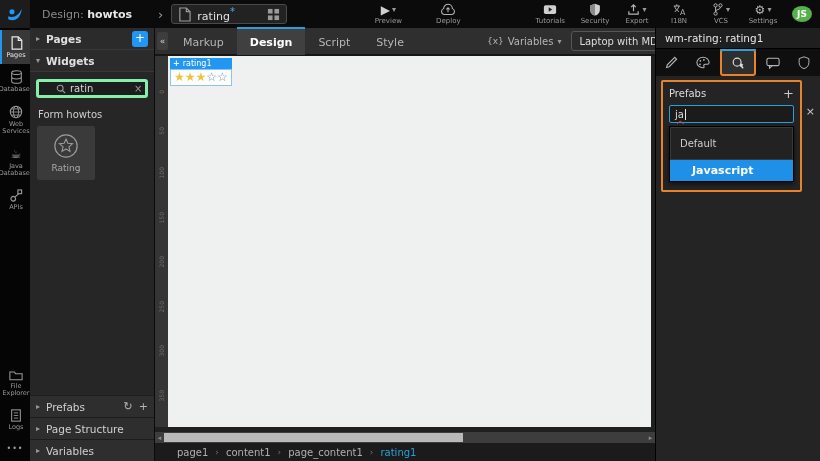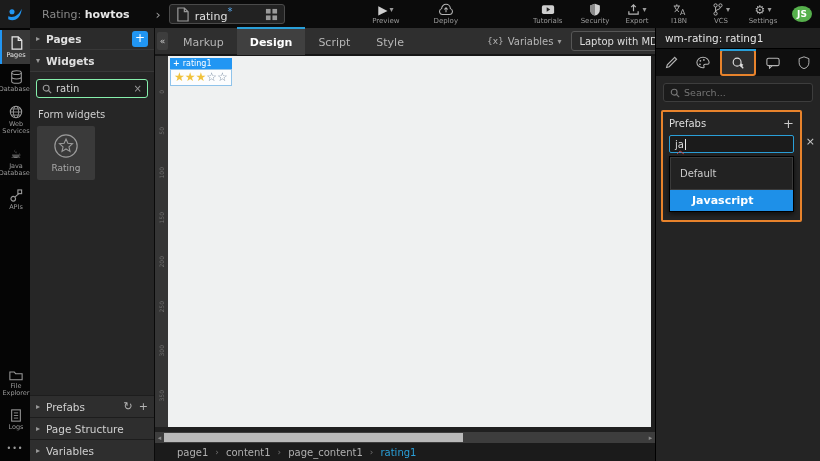--- a/index.html
+++ b/index.html
@@ -41,21 +41,21 @@
   .rail-dots { color:#9a9a9a; font-size:8px; text-align:center; padding:8px 0; letter-spacing:1px; }
 
   
   .left-panel { width:125px; background:#262626; display:flex; flex-direction:column; flex:none; border-right:1px solid #0a0a0a; }
   .sec-row { height:22px; display:flex; align-items:center; padding:0 6px; border-bottom:1px solid #383838; background:#2b2b2b; flex:none; cursor:pointer; }
   .sec-row .tri { font-size:8px; color:#9a9a9a; width:10px; }
   .sec-row .stitle { font-size:10.5px; color:#e0e0e0; font-weight:bold; flex:1; }
   .plus-btn { width:16px; height:16px; background:#2196f3; border-radius:3px; color:#fff; font-size:12px; line-height:14px; text-align:center; cursor:pointer; }
   .mini-ic { color:#b5b5b5; font-size:11px; margin-left:6px; cursor:pointer; }
   .search-wrap { padding:7px 6px; }
-  .search-box { display:flex; align-items:center; background:#1d1d1d; border:1px solid #86efac; border-radius:3px; height:19px; padding:0 5px; gap:4px; }
+  .search-box { display:flex; align-items:center; background:#1d1d1d; border:3px solid #86efac; border-radius:3px; height:19px; padding:0 17px; gap:4px; }
   .search-box input { flex:1; background:transparent; border:none; outline:none; color:#d5d5d5; font-size:10px; width:60px;
     font-family:"DejaVu Sans","Liberation Sans",sans-serif; }
   .clear-x { color:#9a9a9a; font-size:10px; cursor:pointer; }
   .group-label { font-size:10px; color:#cfcfcf; padding:4px 8px 6px; }
   .widget-card { width:58px; height:54px; background:#3a3a3a; margin-left:7px; border-radius:2px; display:flex; flex-direction:column;
     align-items:center; justify-content:center; gap:4px; cursor:grab; }
   .widget-card .wlabel { font-size:9px; color:#aaa; }
   .lp-spacer { flex:1; }
   .bottom-rows .sec-row { background:#2e2e2e; border-top:1px solid #1d1d1d; border-bottom:none; }
   .bottom-rows .stitle { font-weight:normal; color:#d0d0d0; }
@@ -126,21 +126,21 @@
   <div class="topbar">
     <div class="logo-box">
       <span class="icon">
         <svg width="18" height="18" viewBox="0 0 24 24">
             <path d="M3 15c7 3 14-1 18-10-1 12-9 18-18 14z" fill="#2196f3"></path>
             <circle cx="8" cy="9" r="3.4" fill="#2196f3"></circle>
           </svg>
       </span>
     </div>
     <div class="proj">
-      <span class="plabel">Rating:</span>
+      <span class="plabel">Design:</span>
       <span class="pname">howtos</span>
     </div>
     <span class="tb-sep">›</span>
     <div class="page-group">
       <span class="icon">
         <svg width="13" height="15" viewBox="0 0 14 16">
             <path d="M2 1h7l4 4v10H2z" fill="none" stroke="#9a9a9a" stroke-width="1.3"></path>
             <path d="M9 1v4h4" fill="none" stroke="#9a9a9a" stroke-width="1.3"></path>
           </svg>
       </span>
@@ -330,21 +330,21 @@
           <span class="icon">
               <svg width="10" height="10" viewBox="0 0 12 12">
                 <circle cx="5" cy="5" r="3.5" fill="none" stroke="#9a9a9a" stroke-width="1.3"></circle>
                 <path d="M7.8 7.8L11 11" stroke="#9a9a9a" stroke-width="1.3"></path>
               </svg>
             </span>
           <input value="ratin" style="">
           <span class="clear-x">×</span>
         </div>
       </div>
-      <div class="group-label">Form widgets</div>
+      <div class="group-label">Form howtos</div>
       <div class="widget-card">
         <span class="icon">
           <svg width="26" height="26" viewBox="0 0 28 28">
               <circle cx="14" cy="14" r="12" fill="none" stroke="#9a9a9a" stroke-width="1.3"></circle>
               <path d="M14 6.5l2 4.6 5 .5-3.8 3.3 1.1 4.9-4.3-2.6-4.3 2.6 1.1-4.9L7 11.6l5-.5z" fill="none" stroke="#9a9a9a" stroke-width="1.2"></path>
             </svg>
         </span>
         <span class="wlabel">Rating</span>
       </div>
       <div class="lp-spacer"></div>
@@ -477,31 +477,20 @@
         </div>
         <div class="rp-tab">
           <span class="icon">
               <svg width="12" height="13" viewBox="0 0 14 16">
                 <path d="M7 1l6 2.2v5C13 12 10.5 14.6 7 15.5 3.5 14.6 1 12 1 8.2v-5z" fill="none" stroke="#b5b5b5" stroke-width="1.2"></path>
               </svg>
             </span>
         </div>
       </div>
 
-      <div class="rp-search-wrap">
-        <div class="rp-search">
-          <span class="icon">
-              <svg width="10" height="10" viewBox="0 0 12 12">
-                <circle cx="5" cy="5" r="3.5" fill="none" stroke="#777" stroke-width="1.3"></circle>
-                <path d="M7.8 7.8L11 11" stroke="#777" stroke-width="1.3"></path>
-              </svg>
-            </span>
-          <input placeholder="Search..." style="">
-        </div>
-      </div>
 
       <div class="event-sec">
         <div class="ev-head">
           <span class="ev-label">Prefabs</span>
           <span class="ev-plus">+</span>
         </div>
         <div class="ev-input">
           <span class="typed">ja</span>
           <span class="ev-caret"></span>
         </div>

